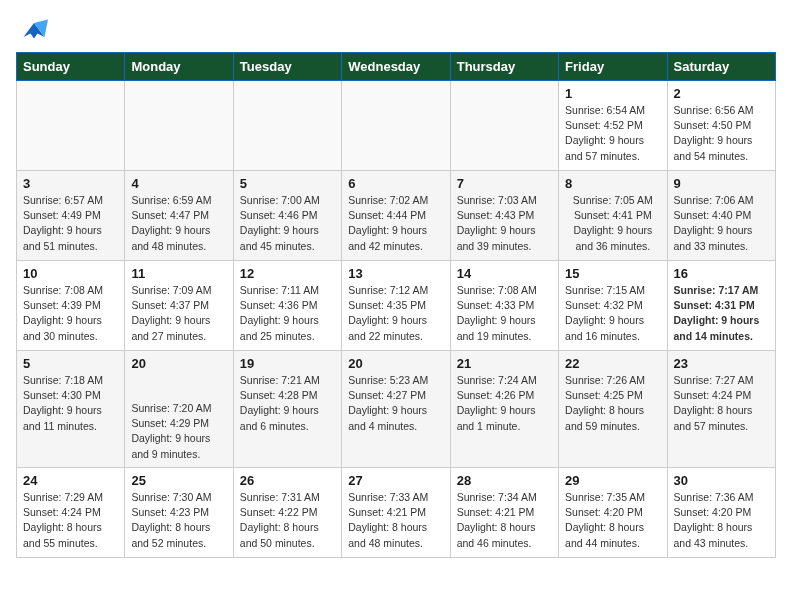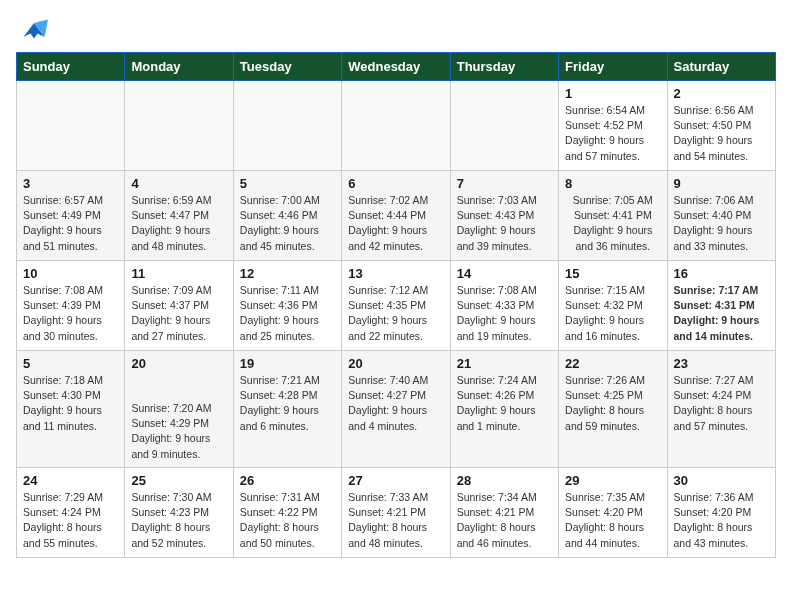--- a/index.html
+++ b/index.html
@@ -237,21 +237,21 @@
 Daylight: 9 hours and 9 minutes.</div>
         </td>
         <td class="shaded">
           <span class="day-num">19</span>
           <div class="day-info" style="white-space: pre-line;">Sunrise: 7:21 AM
 Sunset: 4:28 PM
 Daylight: 9 hours and 6 minutes.</div>
         </td>
         <td class="shaded">
           <span class="day-num">20</span>
-          <div class="day-info" style="white-space: pre-line;">Sunrise: 7:40 AM
+          <div class="day-info" style="white-space: pre-line;">Sunrise: 5:23 AM
 Sunset: 4:27 PM
 Daylight: 9 hours and 4 minutes.</div>
         </td>
         <td class="shaded">
           <span class="day-num">21</span>
           <div class="day-info" style="white-space: pre-line;">Sunrise: 7:24 AM
 Sunset: 4:26 PM
 Daylight: 9 hours and 1 minute.</div>
         </td>
         <td class="shaded">

